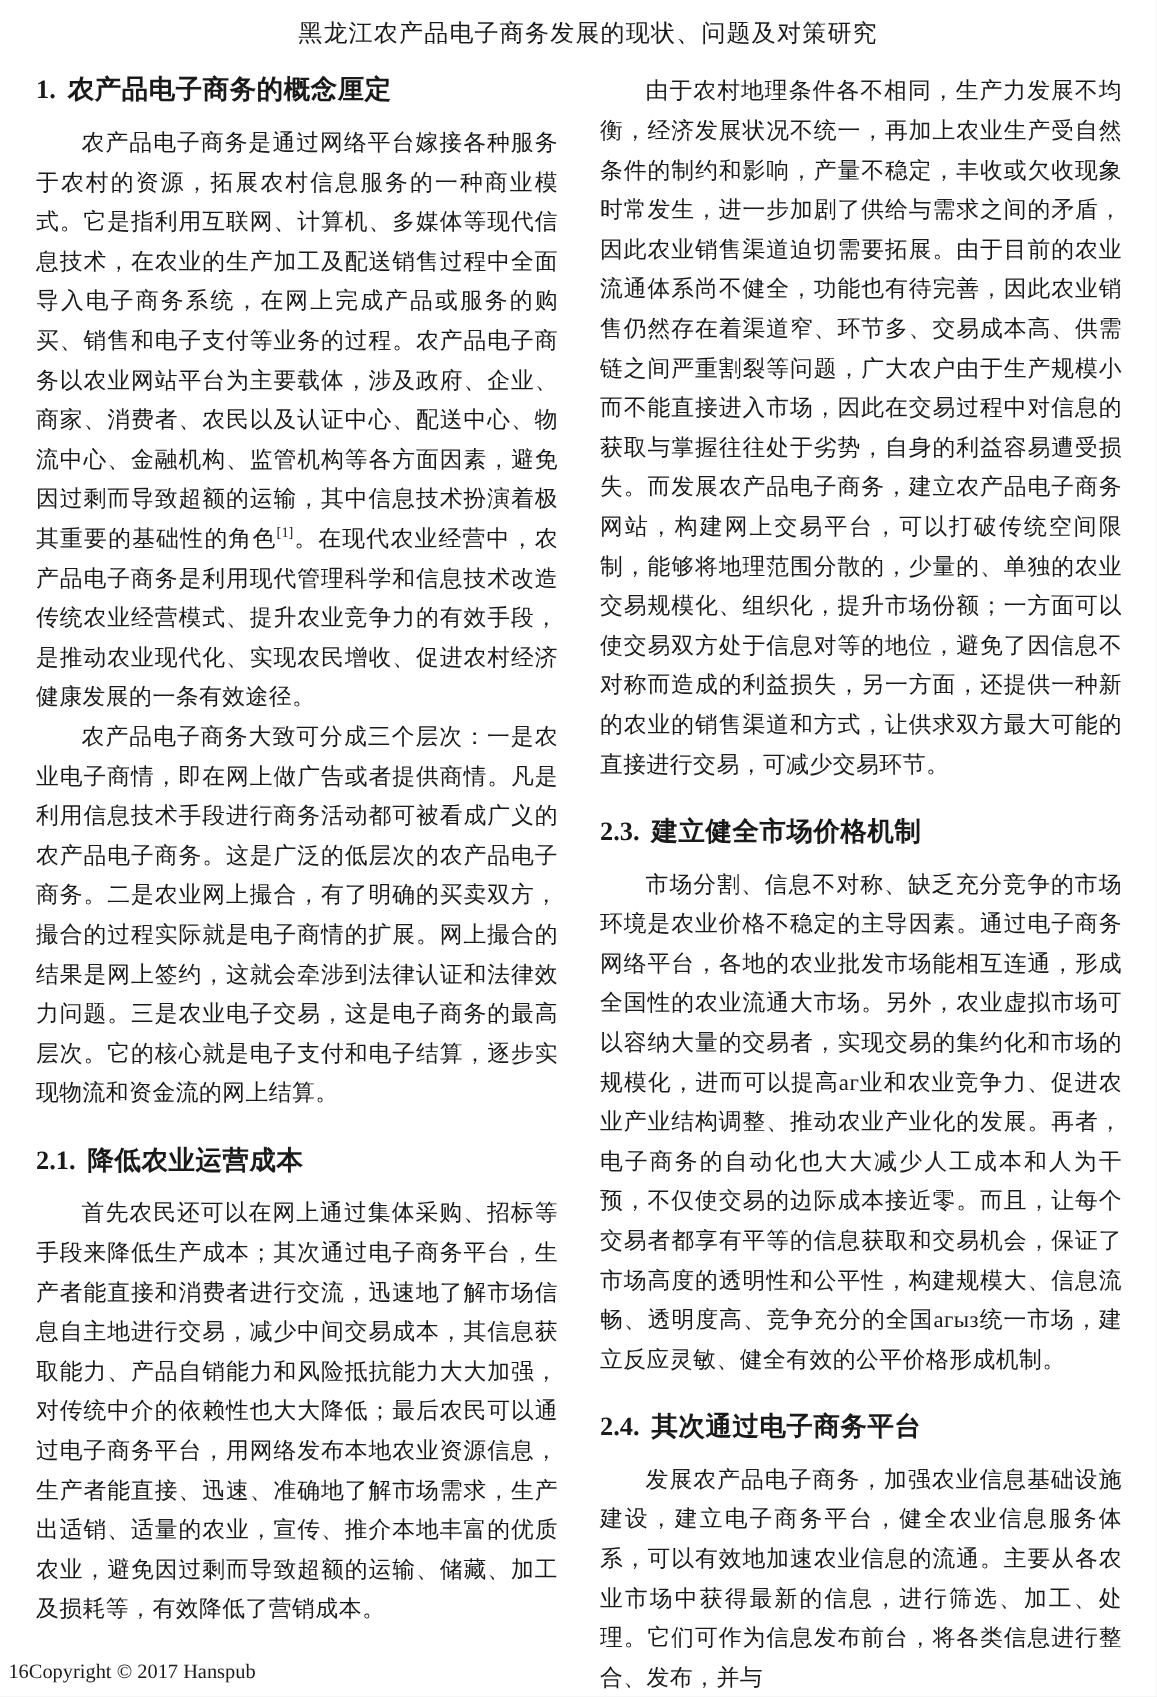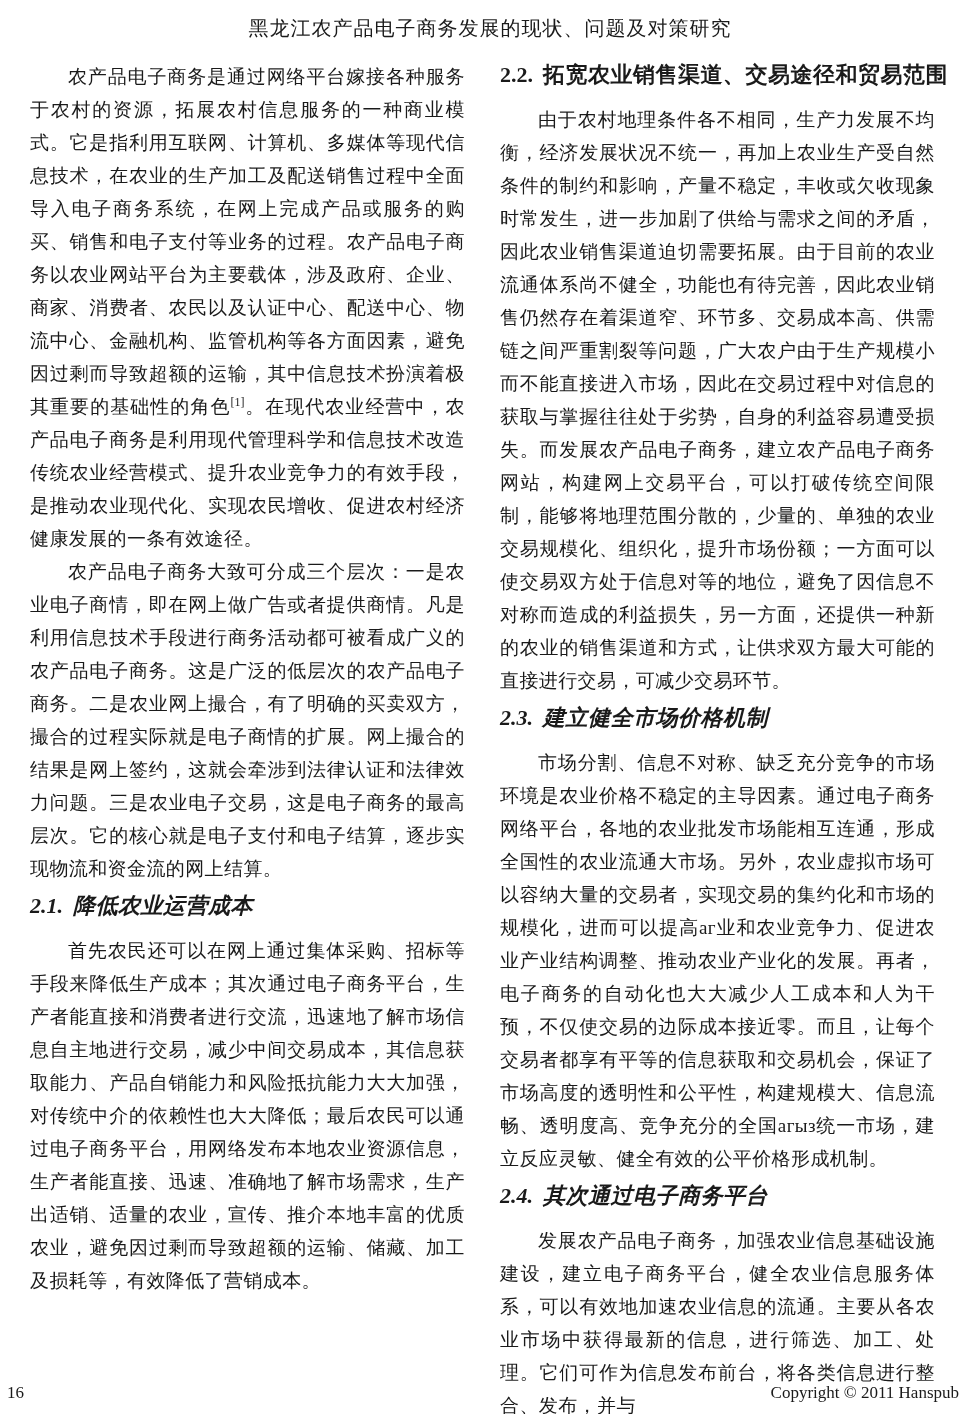--- a/index.html
+++ b/index.html
@@ -38,89 +38,88 @@
     white-space:nowrap;
   }
   .heading .num{
     font-family:"Liberation Serif","DejaVu Serif",serif;
     margin-right:10px;
   }
   .heading .txt{
     font-family:"Liberation Sans","DejaVu Sans",sans-serif;
     letter-spacing:0.5px;
   }
-  .heading.mid{margin-top:6px;font-style:italic;}
+  .heading.mid{margin-top:24px;}
   .body-p{
     margin:0;
     font-size:19px;
     line-height:33px;
     text-align:justify;
     text-indent:2em;
     letter-spacing:0.4px;
   }
   .body-p sup{
     font-size:12px;
     line-height:0;
     vertical-align:super;
     letter-spacing:0;
   }
   .footer{
     position:absolute;
     left:7px;right:5px;bottom:11px;
     display:flex;
-    justify-content:space-between;
     align-items:baseline;
     font-size:17px;
   }
 </style>
 </head>
 <body>
 
 <div class="page">
 
   <div class="header-title">黑龙江农产品电子商务发展的现状、问题及对策研究</div>
 
   <div class="columns">
 
     <div class="col">
 
+      <div class="heading">
+        <span class="num">1.</span><span class="txt">农产品电子商务的概念厘定</span>
+      </div>
 
       <p class="body-p"><span>农产品电子商务是通过网络平台嫁接各种服务于农村的资源，拓展农村信息服务的一种商业模式。它是指利用互联网、计算机、多媒体等现代信息技术，在农业的生产加工及配送销售过程中全面导入电子商务系统，在网上完成产品或服务的购买、销售和电子支付等业务的过程。农产品电子商务以农业网站平台为主要载体，涉及政府、企业、商家、消费者、农民以及认证中心、配送中心、物流中心、金融机构、监管机构等各方面因素，避免因过剩而导致超额的运输，其中信息技术扮演着极其重要的基础性的角色</span><sup>[1]</sup><span>。在现代农业经营中，农产品电子商务是利用现代管理科学和信息技术改造传统农业经营模式、提升农业竞争力的有效手段，是推动农业现代化、实现农民增收、促进农村经济健康发展的一条有效途径。</span></p>
 
       <p class="body-p">农产品电子商务大致可分成三个层次：一是农业电子商情，即在网上做广告或者提供商情。凡是利用信息技术手段进行商务活动都可被看成广义的农产品电子商务。这是广泛的低层次的农产品电子商务。二是农业网上撮合，有了明确的买卖双方，撮合的过程实际就是电子商情的扩展。网上撮合的结果是网上签约，这就会牵涉到法律认证和法律效力问题。三是农业电子交易，这是电子商务的最高层次。它的核心就是电子支付和电子结算，逐步实现物流和资金流的网上结算。</p>
 
 
       <div class="heading mid">
         <span class="num">2.1.</span><span class="txt">降低农业运营成本</span>
       </div>
 
       <p class="body-p">首先农民还可以在网上通过集体采购、招标等手段来降低生产成本；其次通过电子商务平台，生产者能直接和消费者进行交流，迅速地了解市场信息自主地进行交易，减少中间交易成本，其信息获取能力、产品自销能力和风险抵抗能力大大加强，对传统中介的依赖性也大大降低；最后农民可以通过电子商务平台，用网络发布本地农业资源信息，生产者能直接、迅速、准确地了解市场需求，生产出适销、适量的农业，宣传、推介本地丰富的优质农业，避免因过剩而导致超额的运输、储藏、加工及损耗等，有效降低了营销成本。</p>
     </div>
 
     <div class="col">
 
-      <div class="heading">
-        <span class="num">2.2.</span><span class="txt">拓宽农业销售渠道、交易途径和贸易范围</span>
-      </div>
 
       <p class="body-p">由于农村地理条件各不相同，生产力发展不均衡，经济发展状况不统一，再加上农业生产受自然条件的制约和影响，产量不稳定，丰收或欠收现象时常发生，进一步加剧了供给与需求之间的矛盾，因此农业销售渠道迫切需要拓展。由于目前的农业流通体系尚不健全，功能也有待完善，因此农业销售仍然存在着渠道窄、环节多、交易成本高、供需链之间严重割裂等问题，广大农户由于生产规模小而不能直接进入市场，因此在交易过程中对信息的获取与掌握往往处于劣势，自身的利益容易遭受损失。而发展农产品电子商务，建立农产品电子商务网站，构建网上交易平台，可以打破传统空间限制，能够将地理范围分散的，少量的、单独的农业交易规模化、组织化，提升市场份额；一方面可以使交易双方处于信息对等的地位，避免了因信息不对称而造成的利益损失，另一方面，还提供一种新的农业的销售渠道和方式，让供求双方最大可能的直接进行交易，可减少交易环节。</p>
 
       <div class="heading mid">
         <span class="num">2.3.</span><span class="txt">建立健全市场价格机制</span>
       </div>
 
       <p class="body-p">市场分割、信息不对称、缺乏充分竞争的市场环境是农业价格不稳定的主导因素。通过电子商务网络平台，各地的农业批发市场能相互连通，形成全国性的农业流通大市场。另外，农业虚拟市场可以容纳大量的交易者，实现交易的集约化和市场的规模化，进而可以提高аг业和农业竞争力、促进农业产业结构调整、推动农业产业化的发展。再者，电子商务的自动化也大大减少人工成本和人为干预，不仅使交易的边际成本接近零。而且，让每个交易者都享有平等的信息获取和交易机会，保证了市场高度的透明性和公平性，构建规模大、信息流畅、透明度高、竞争充分的全国агыз统一市场，建立反应灵敏、健全有效的公平价格形成机制。</p>
 
       <div class="heading mid">
         <span class="num">2.4.</span><span class="txt">其次通过电子商务平台</span>
       </div>
 
       <p class="body-p">发展农产品电子商务，加强农业信息基础设施建设，建立电子商务平台，健全农业信息服务体系，可以有效地加速农业信息的流通。主要从各农业市场中获得最新的信息，进行筛选、加工、处理。它们可作为信息发布前台，将各类信息进行整合、发布，并与</p>
     </div>
 
   </div>
 
   <div class="footer">
     <span>16</span>
-    <span>Copyright © 2011 Hanspub</span>
+    <span>Copyright © 2017 Hanspub</span>
   </div>
 
 </div>
 
 </body></html>

